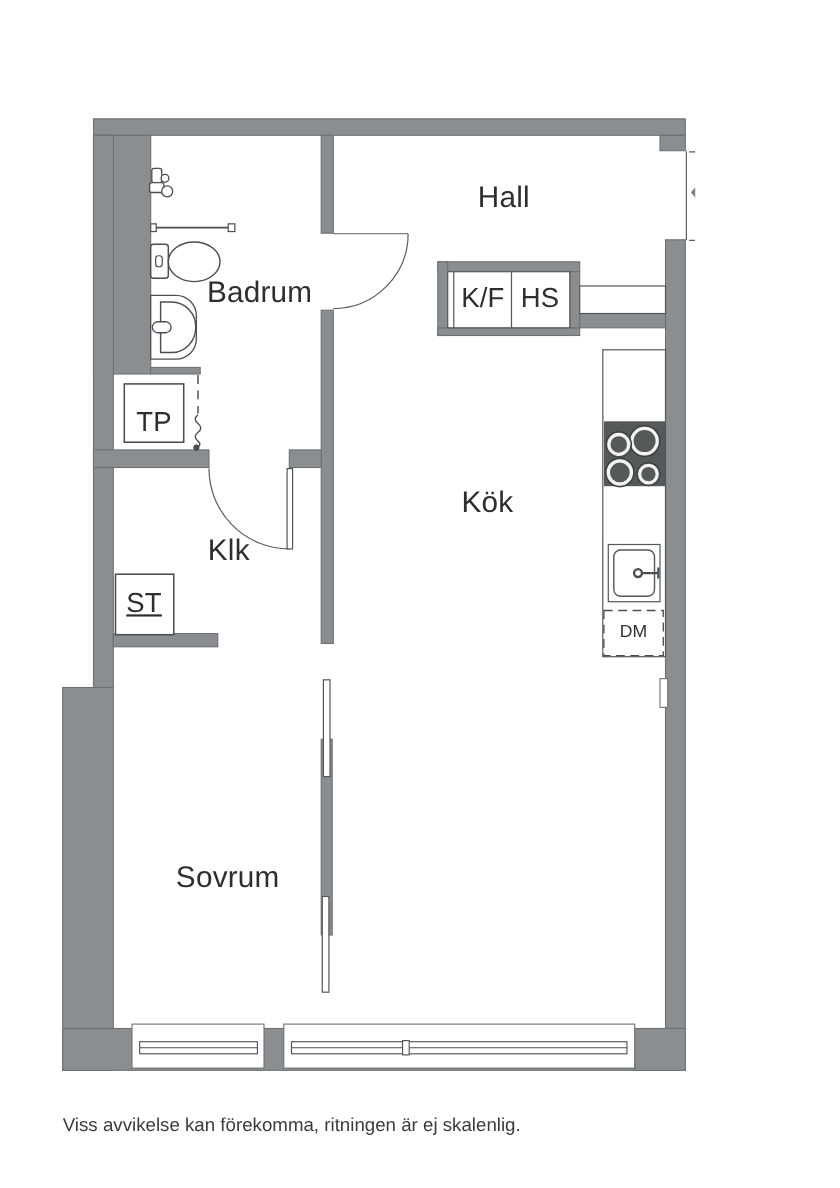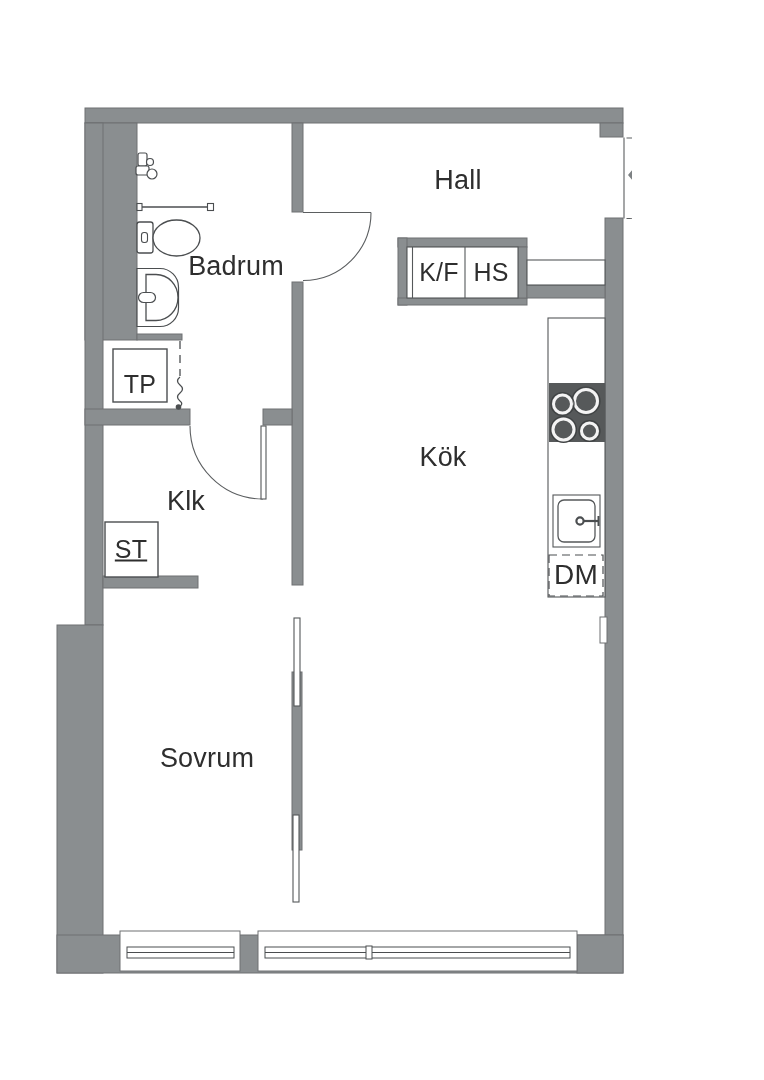--- a/index.html
+++ b/index.html
@@ -2,21 +2,21 @@
 <html><head>
 <meta charset="utf-8">
 <style>
   html,body{margin:0;padding:0;background:#ffffff;}
   .canvas{position:relative;width:632px;height:1080px;background:#ffffff;overflow:hidden;
           font-family:"Liberation Sans",sans-serif;}
   .plan-svg{position:absolute;left:0;top:0;}
   .label{position:absolute;transform:translate(-50%,-50%);font-size:27px;line-height:1;
          color:#2e2e2e;white-space:nowrap;letter-spacing:0.2px;}
   .label.sm{font-size:25px;}
-  .label.xs{font-size:28px;}
+  .label.xs{font-size:16px;}
   .disclaimer{position:absolute;left:57px;top:1013px;font-size:17px;color:#3b3b3b;white-space:nowrap;}
 </style>
 </head>
 <body>
 
 <div class="canvas">
 
   <svg class="plan-svg" width="764" height="1080" viewBox="0 0 764 1080">
 
     <g fill="#8a8e90" stroke="#6e7173" stroke-width="1">
@@ -133,22 +133,23 @@
       <line x1="180" y1="341" x2="180" y2="376" stroke-width="1.3" stroke-dasharray="8 6"></line>
       <path d="M180,377 q-5,4 0,8 q5,4 0,8 q-5,4 0,8 q4,3 -1,6" stroke-width="1.3"></path>
       <circle cx="178.5" cy="407" r="2.8" fill="#4b4e50" stroke="none"></circle>
     </g>
     <rect x="105" y="522" width="53" height="55" fill="#ffffff" stroke="#4b4e50" stroke-width="1.4"></rect>
   </svg>
 
   <div class="label" style="left:458px;top:180px;">Hall</div>
   <div class="label" style="left:236px;top:266px;">Badrum</div>
   <div class="label" style="left:443px;top:457px;text-align:center;">Kök</div>
-  <div class="label" style="left:186px;top:501px;">Klk</div>
-  <div class="label" style="left:207px;top:758px;">Sovrum</div>
+  <div class="label" style="left:208px;top:501px;">Klk</div>
+  <div class="label" style="left:207px;top:798px;">Sovrum</div>
 
   <div class="label sm" style="left:140px;top:384px;">TP</div>
   <div class="label sm" style="left:131px;top:549px;text-decoration:underline;">ST</div>
   <div class="label sm" style="left:439px;top:272px;">K/F</div>
   <div class="label sm" style="left:491px;top:272px;">HS</div>
   <div class="label xs" style="left:576px;top:575px;">DM</div>
 
+  <div class="disclaimer">Viss avvikelse kan förekomma, ritningen är ej skalenlig.</div>
 </div>
 
 </body></html>

